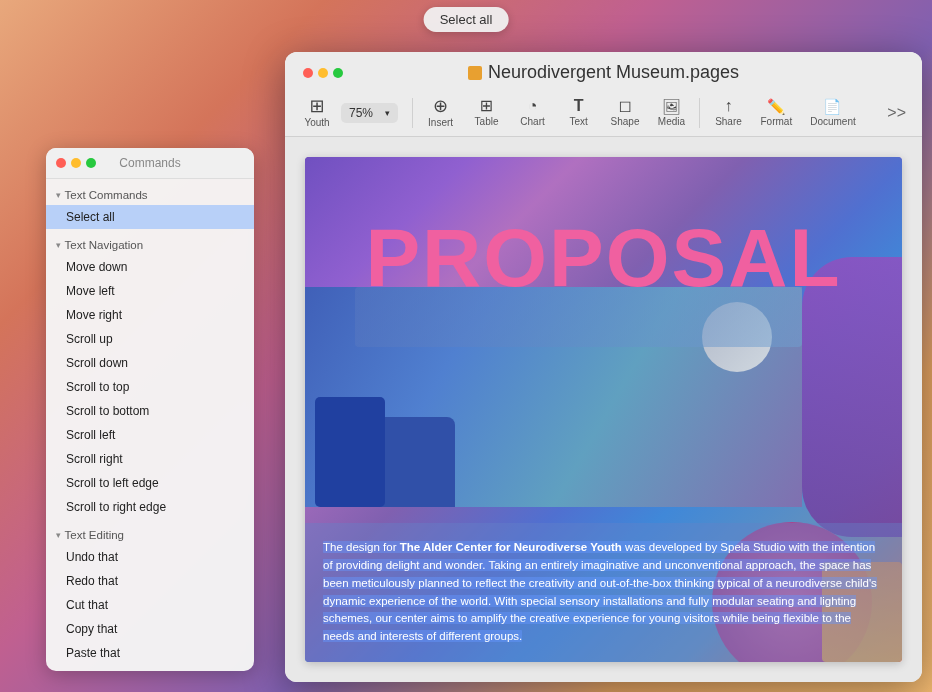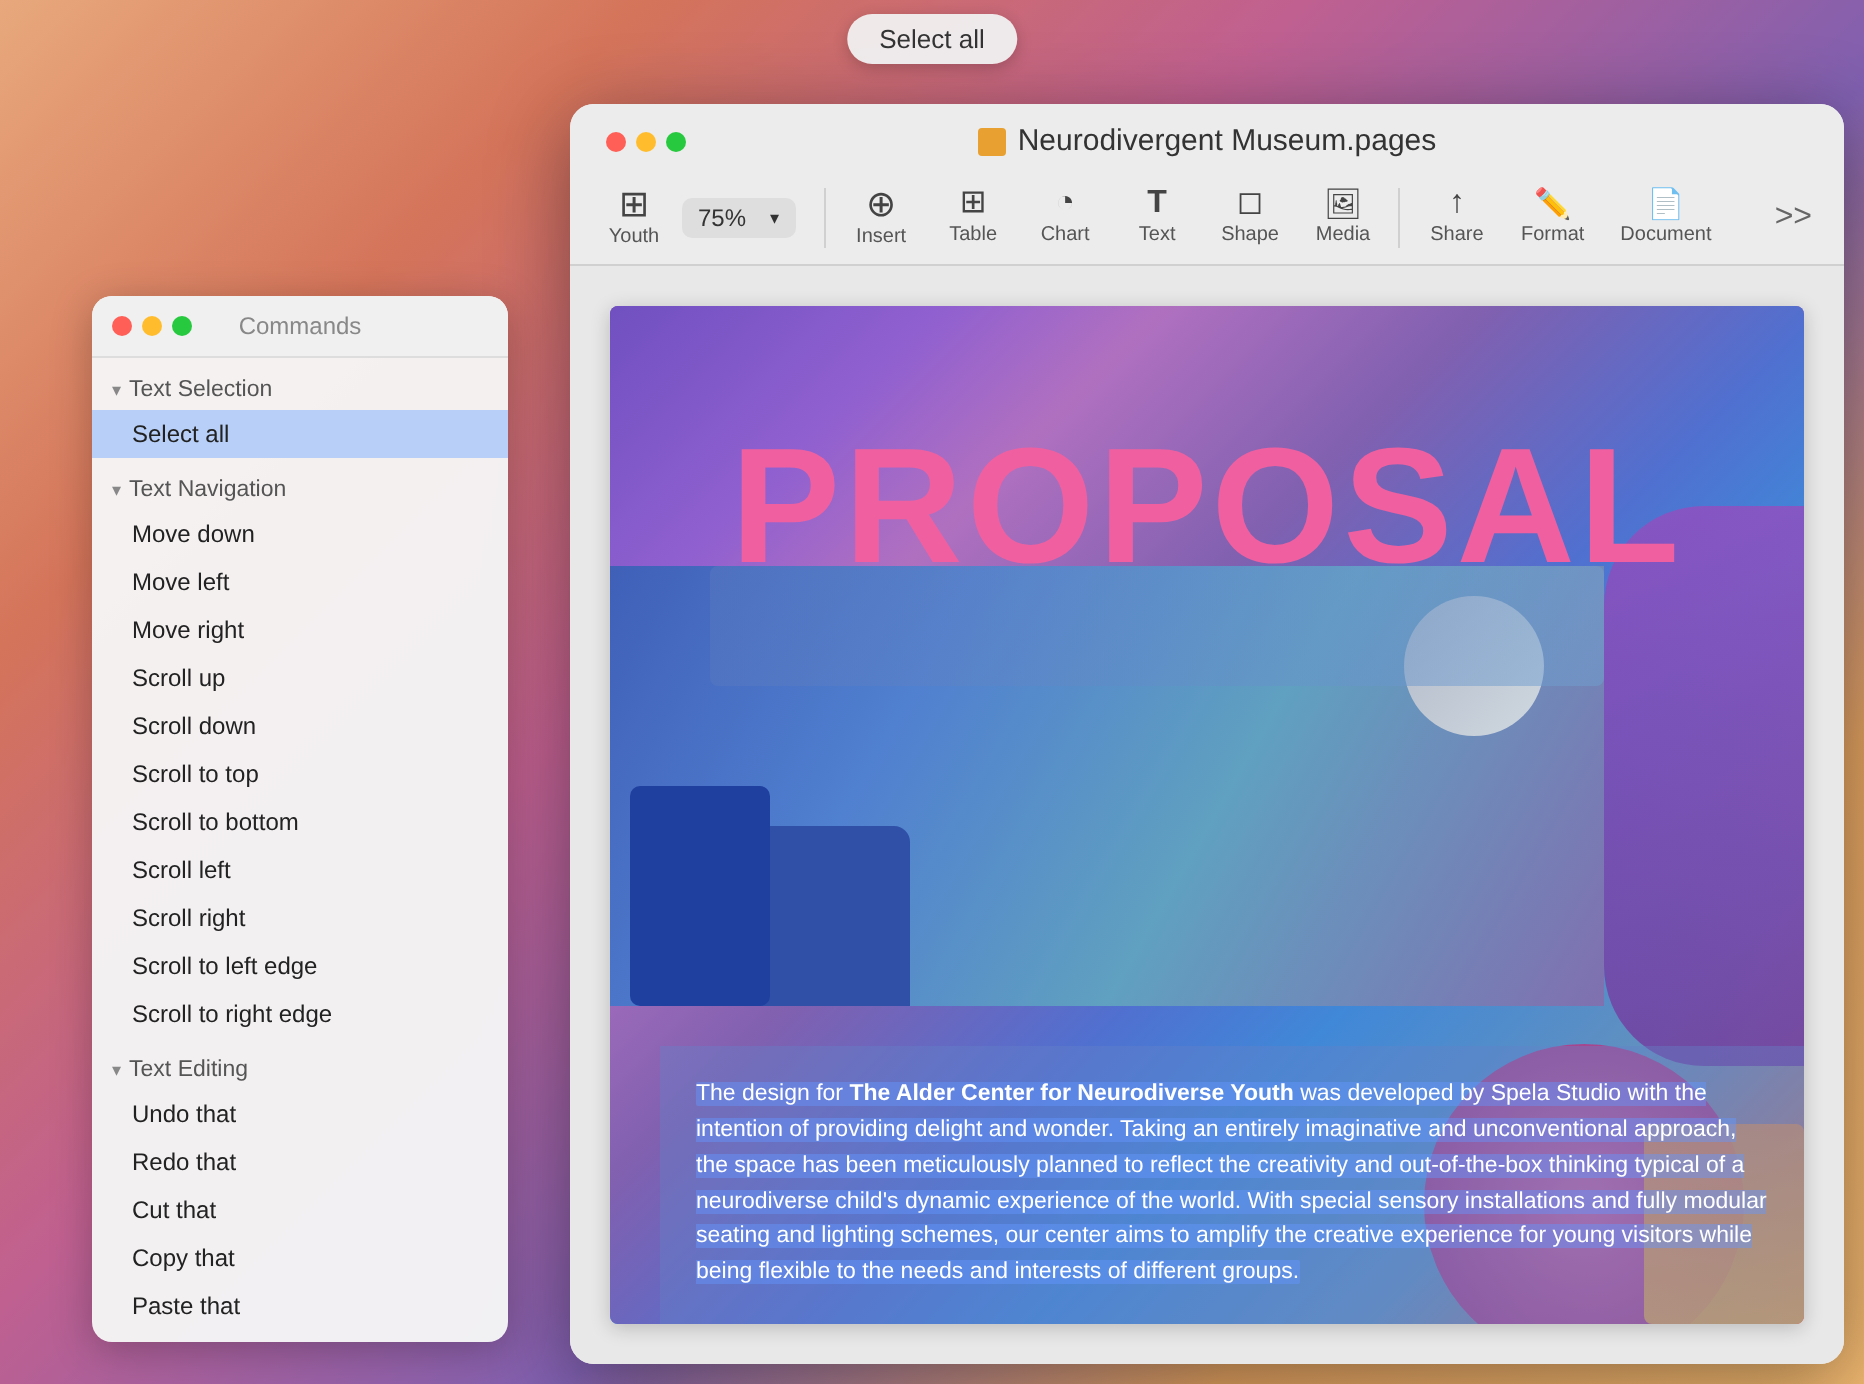--- a/index.html
+++ b/index.html
@@ -145,21 +145,21 @@
     }
 
     .title-traffic-lights {
       position: absolute;
       left: 8px;
       display: flex;
       gap: 5px;
     }
 
     .app-title {
-      font-size: 15px;
+      font-size: 18px;
       color: #333;
       display: flex;
       align-items: center;
       gap: 6px;
     }
 
     .app-title-icon {
       width: 14px;
       height: 14px;
       background: #e8a030;
@@ -277,21 +277,20 @@
     }
 
     
     .selected-text-area {
       position: absolute;
       bottom: 0;
       left: 0;
       right: 0;
       background: rgba(100, 130, 200, 0.4);
       padding: 16px 18px;
-      margin-left: 25px;
     }
 
     .selected-text {
       font-size: 11.5px;
       color: #fff;
       line-height: 1.55;
       font-weight: 500;
     }
 
     .selected-text strong {
@@ -315,21 +314,21 @@
       <div class="traffic-light tl-red"></div>
       <div class="traffic-light tl-yellow"></div>
       <div class="traffic-light tl-green"></div>
     </div>
     <span class="commands-title">Commands</span>
   </div>
   <div class="commands-body">
 
     <div class="section-header">
       <span class="chevron">▾</span>
-      <span>Text Selection</span>
+      <span>Text Commands</span>
     </div>
     <div class="command-item selected">Select all</div>
 
     <div class="section-divider"></div>
 
     <div class="section-header">
       <span class="chevron">▾</span>
       <span>Text Navigation</span>
     </div>
     <div class="command-item">Move down</div>

